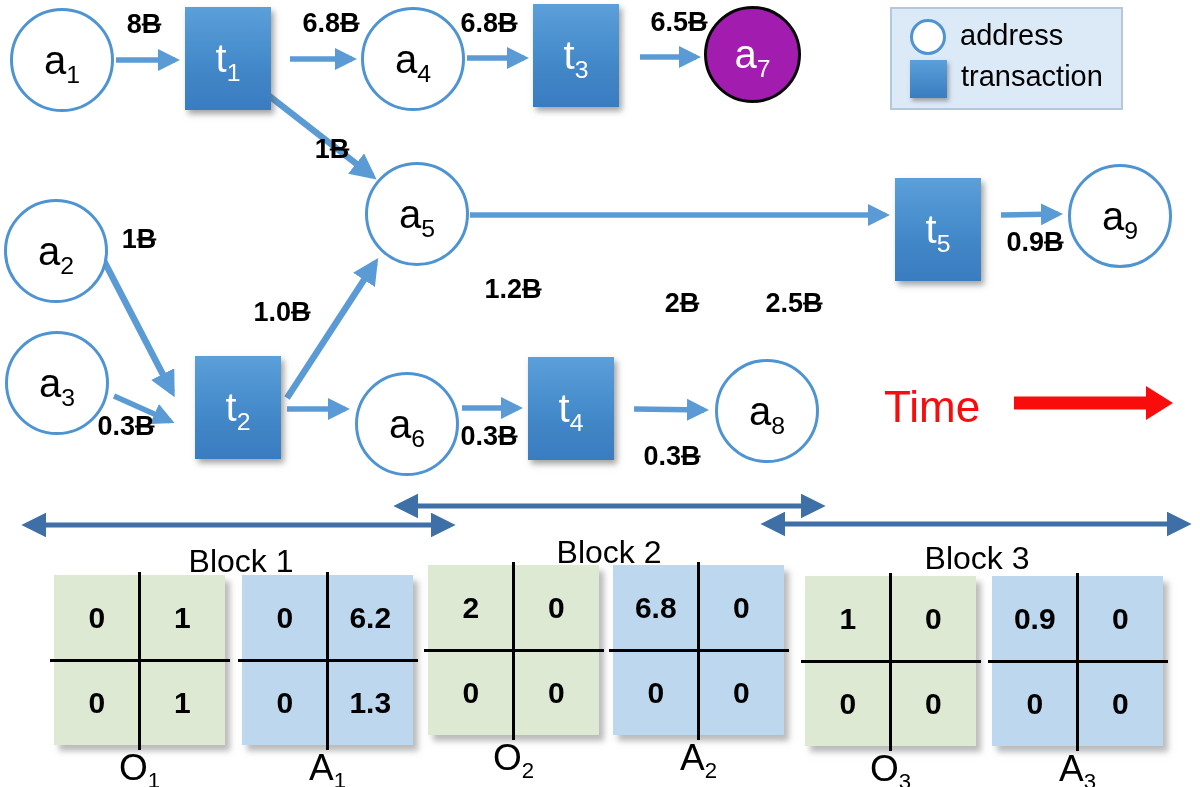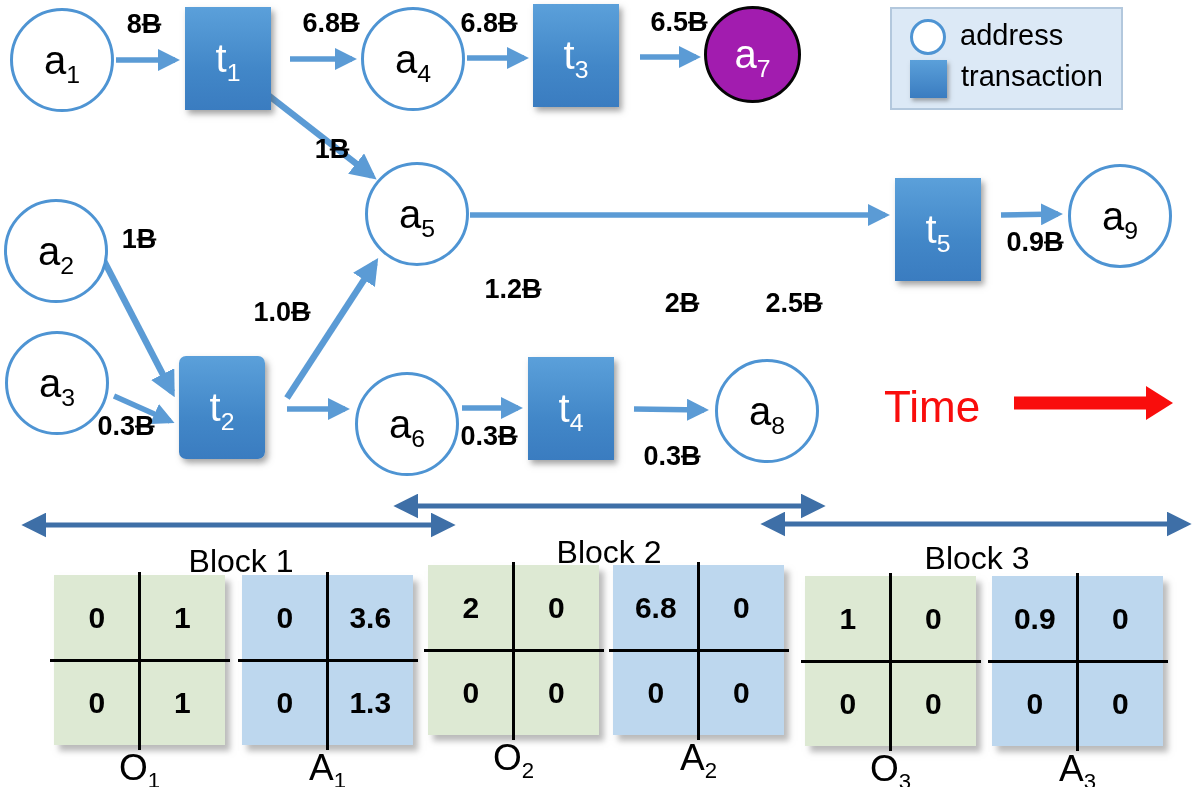--- a/index.html
+++ b/index.html
@@ -109,21 +109,21 @@
   <div class="node circle" style="left:715px;top:359px;">
     <span><span>a</span><sub>8</sub></span>
   </div>
   <div class="node circle" style="left:1068px;top:164px;">
     <span><span>a</span><sub>9</sub></span>
   </div>
 
   <div class="node square" style="left:185px;top:7px;">
     <span><span>t</span><sub>1</sub></span>
   </div>
-  <div class="node square" style="left:179px;top:356px;border-radius:7px;">
+  <div class="node square" style="left:195px;top:356px;">
     <span><span>t</span><sub>2</sub></span>
   </div>
   <div class="node square" style="left:533px;top:4px;">
     <span><span>t</span><sub>3</sub></span>
   </div>
   <div class="node square" style="left:528px;top:357px;">
     <span><span>t</span><sub>4</sub></span>
   </div>
   <div class="node square" style="left:895px;top:178px;">
     <span><span>t</span><sub>5</sub></span>
@@ -164,21 +164,21 @@
   <div class="matrix green" style="left:54px;top:575px;">
     <div class="cell">0</div>
     <div class="cell">1</div>
     <div class="cell">0</div>
     <div class="cell">1</div>
   </div>
   <div class="matrix-label" style="left:54px;top:747px;"><span>O</span><sub>1</sub></div>
 
   <div class="matrix blue" style="left:242px;top:575px;">
     <div class="cell">0</div>
-    <div class="cell">3.6</div>
+    <div class="cell">6.2</div>
     <div class="cell">0</div>
     <div class="cell">1.3</div>
   </div>
   <div class="matrix-label" style="left:242px;top:747px;"><span>A</span><sub>1</sub></div>
 
   <div class="matrix green" style="left:428px;top:565px;">
     <div class="cell">2</div>
     <div class="cell">0</div>
     <div class="cell">0</div>
     <div class="cell">0</div>

